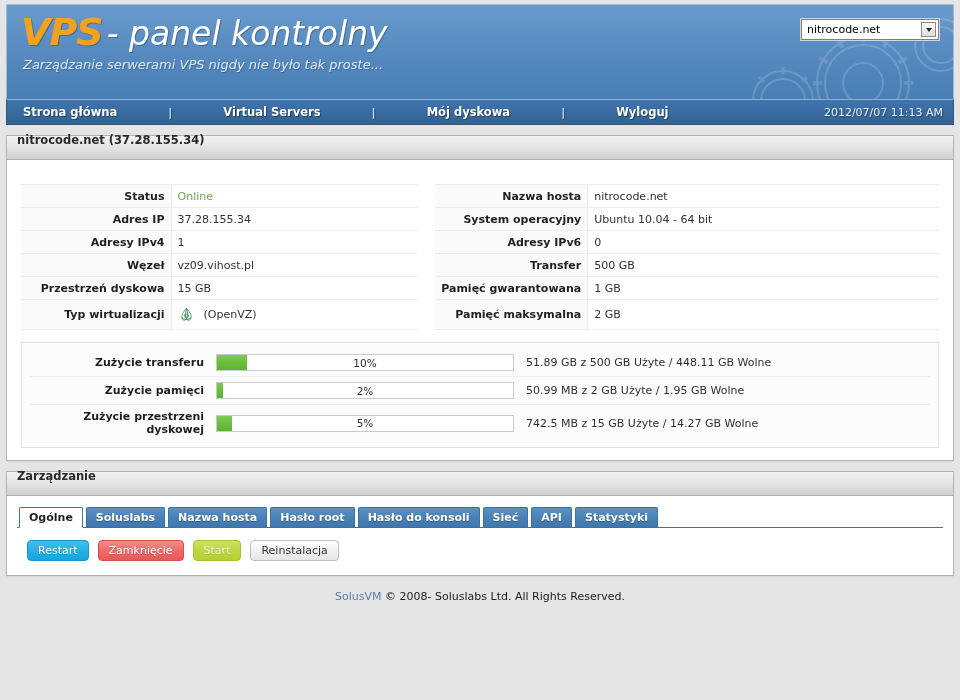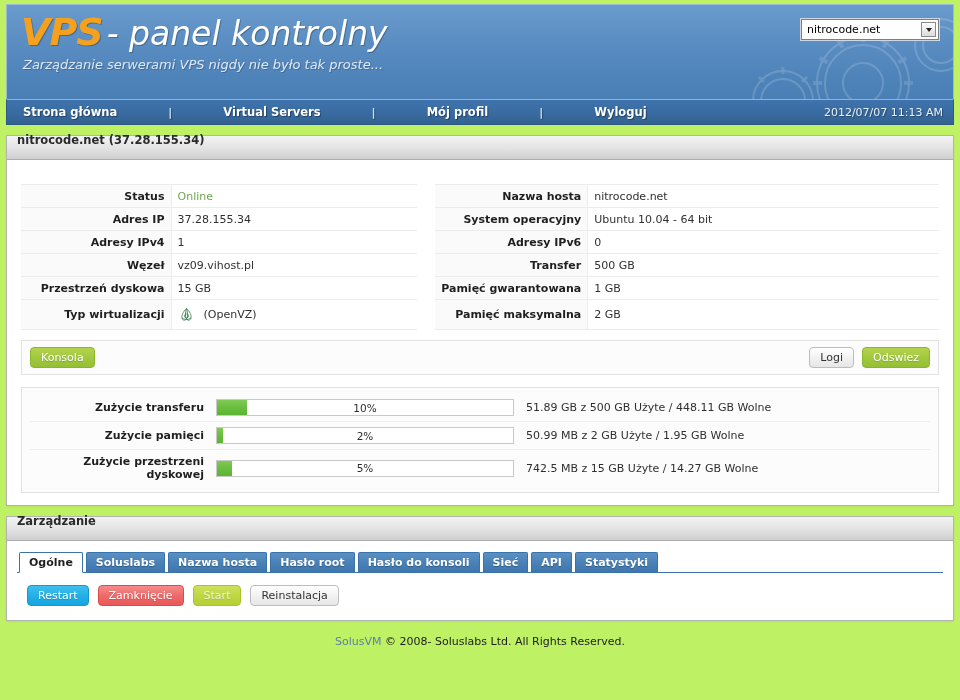--- a/index.html
+++ b/index.html
@@ -8,21 +8,21 @@
     width: 960px; height: 700px;
     background: #ffffff;
     font-family: "DejaVu Sans", "Liberation Sans", sans-serif;
     font-size: 11px;
     color: #333;
     overflow: hidden;
   }
   #page {
     position: relative;
     width: 960px; height: 700px;
-    background: #bef264;
+    background: #e5e5e5;
     padding: 4px 6px 0 6px;
   }
 
   
   .header {
     position: relative;
     height: 95px;
     background: linear-gradient(to bottom, #6a9bcd 0%, #5a8dc2 40%, #4f84ba 75%, #4a7fb5 100%);
     border: 1px solid #9fb9d4;
     border-bottom: none;
@@ -314,21 +314,21 @@
       </div>
     </div>
   </div>
 
   <div class="navbar">
     <div class="nav-left">
       <a class="nav-item" href="#">Strona główna</a>
       <span class="nav-sep">|</span>
       <a class="nav-item" href="#">Virtual Servers</a>
       <span class="nav-sep">|</span>
-      <a class="nav-item" href="#">Mój profil</a>
+      <a class="nav-item" href="#">Mój dyskowa</a>
       <span class="nav-sep">|</span>
       <a class="nav-item" href="#">Wyloguj</a>
     </div>
     <div class="nav-date">2012/07/07 11:13 AM</div>
   </div>
 
   <div class="panel">
     <div class="panel-head">nitrocode.net (37.28.155.34)</div>
     <div class="panel-body">
 
@@ -384,26 +384,20 @@
               <span>(OpenVZ)</span>
             </span>
           </td>
           <td class="spacer"></td>
           <td class="lbl">Pamięć maksymalna</td>
           <td class="val">2 GB</td>
         </tr>
       </tbody>
         </table>
 
-      <div class="btnrow">
-        <span class="btn btn-green">Konsola</span>
-        <span class="spacer-flex"></span>
-        <span class="btn btn-grey" style="margin-right:8px">Logi</span>
-        <span class="btn btn-green">Odswiez</span>
-      </div>
 
       <div class="usage-wrap">
         <table class="usage">
           <tbody>
               <tr>
             <td class="u-lbl">Zużycie transferu</td>
             <td class="u-bar">
               <div class="pbar">
                 <div class="fill" id="fill0" style="width: 10%;"></div>
                 <div class="pct">10%</div>

